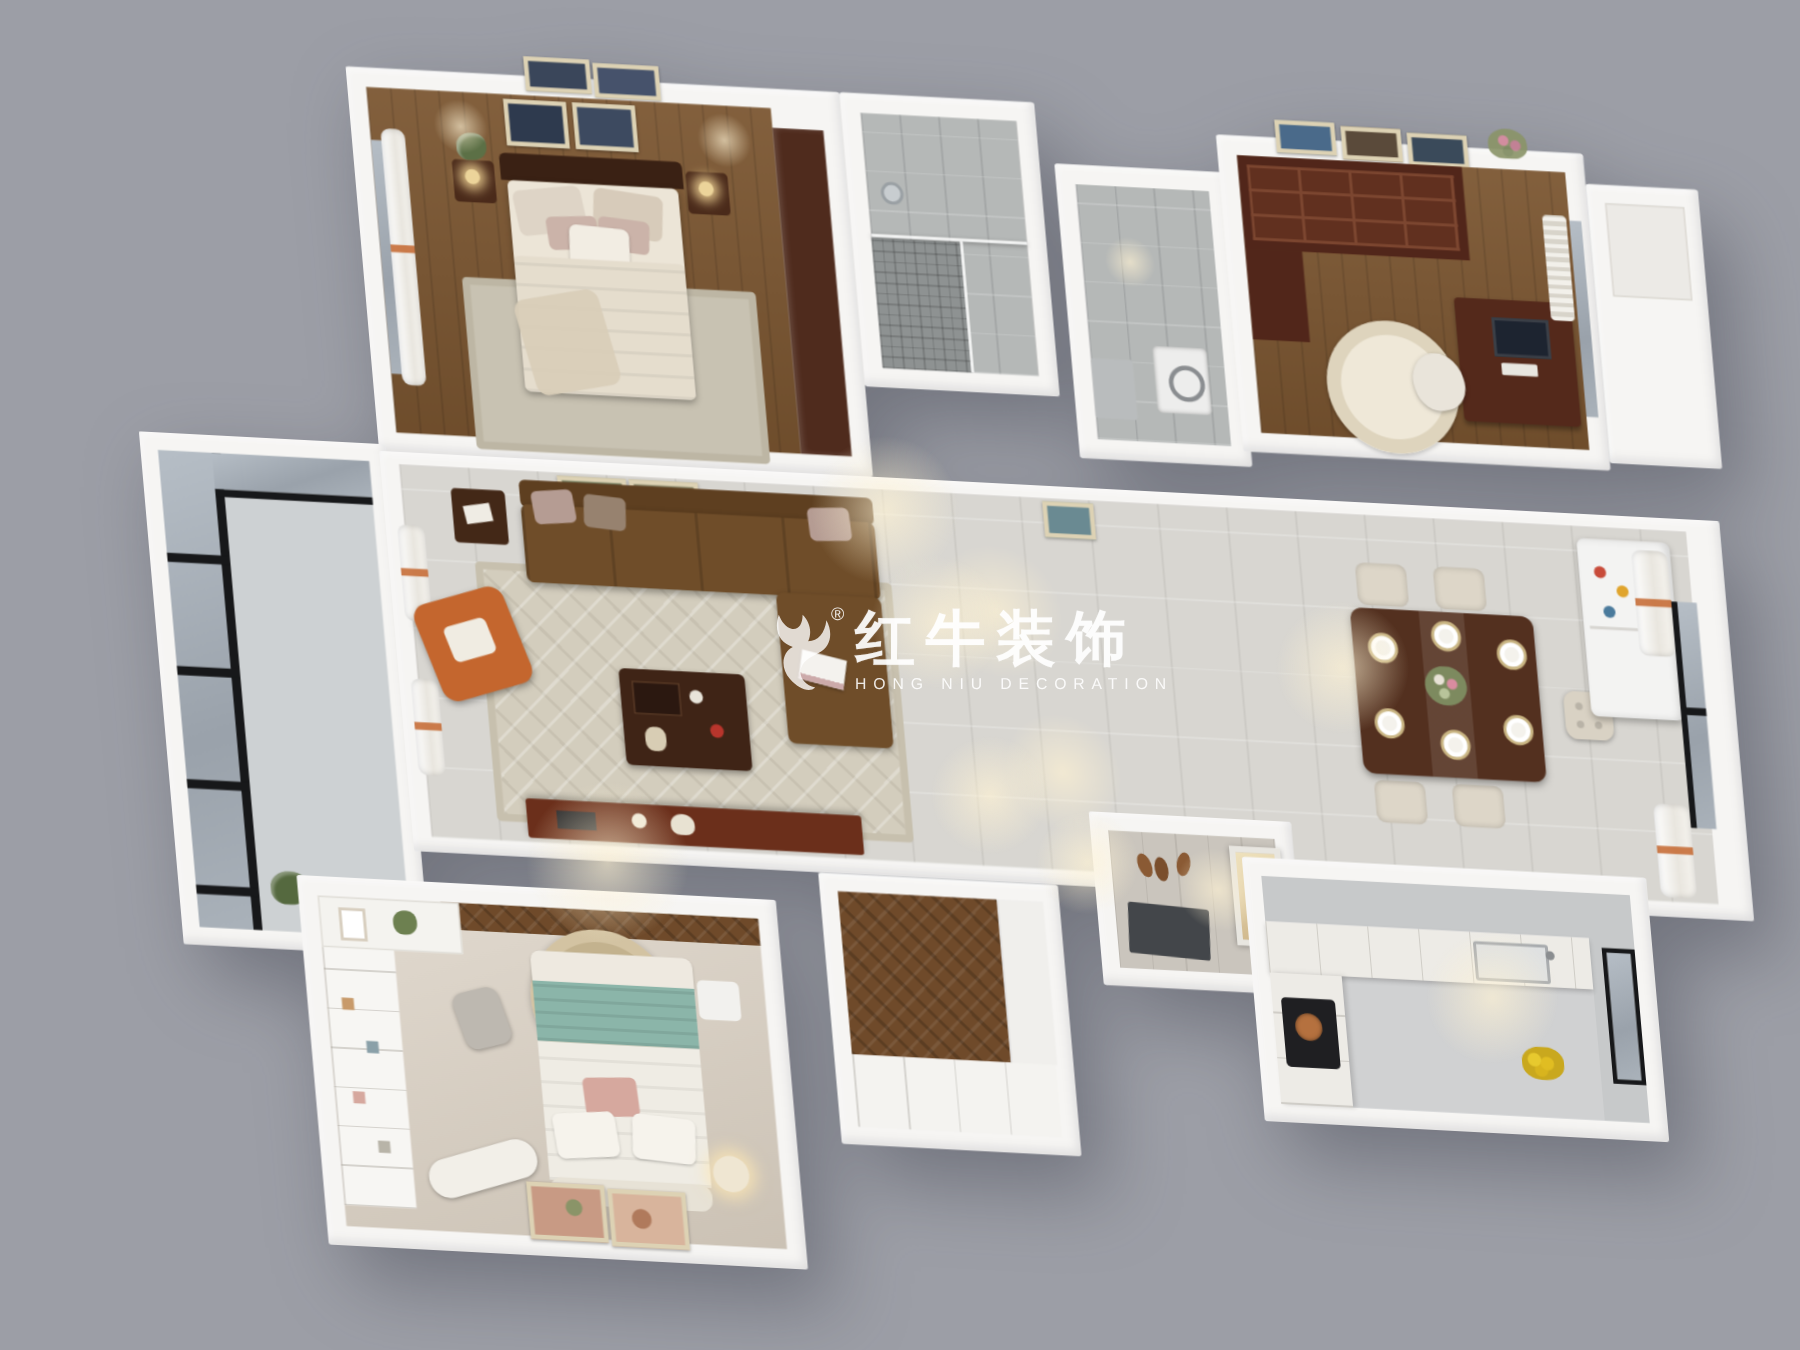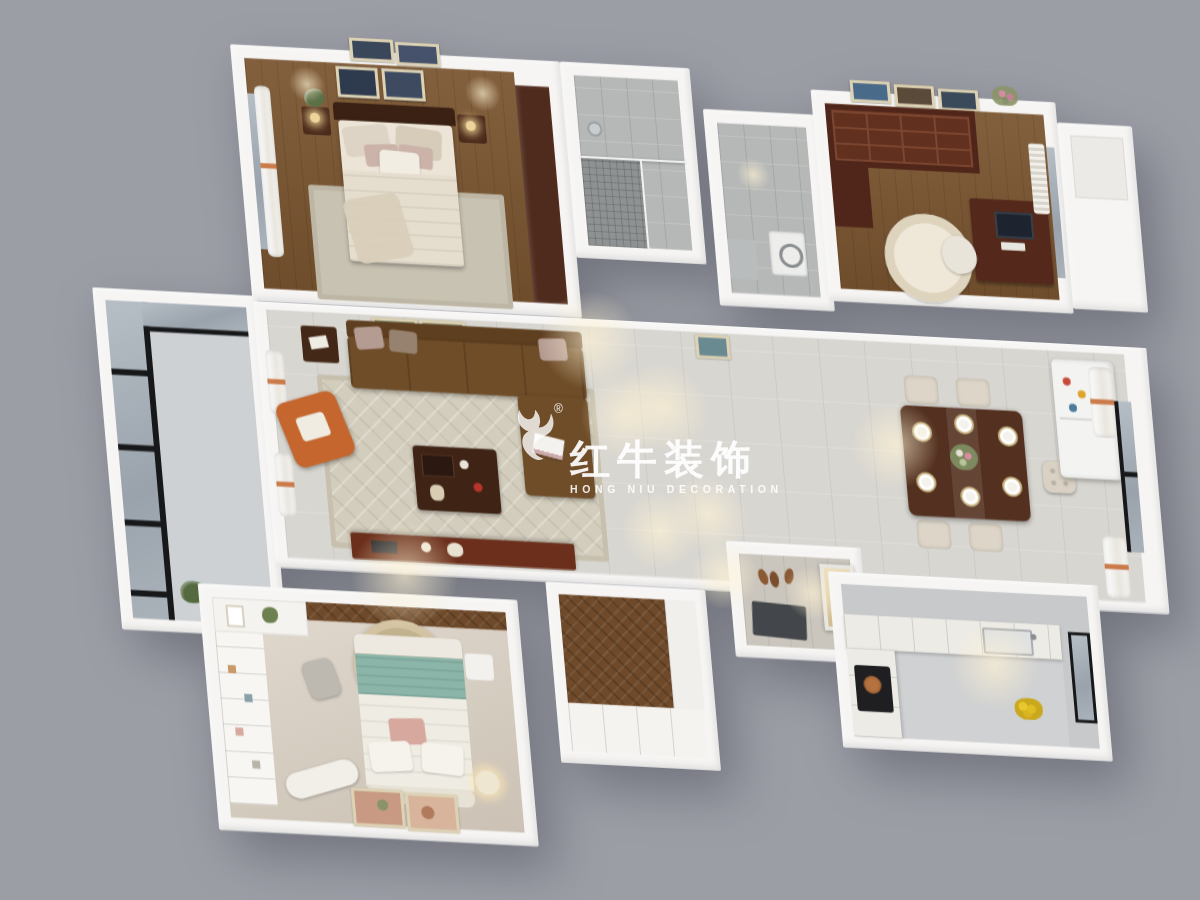--- a/index.html
+++ b/index.html
@@ -35,24 +35,24 @@
   .glow{position:absolute;border-radius:50%;pointer-events:none;
         background:radial-gradient(circle,rgba(255,243,212,.65) 0%,rgba(255,243,212,0) 70%);}
   .frame{border:3px solid #ddd2b4;box-shadow:0 1px 2px rgba(0,0,0,.35);}
   .plate{position:absolute;width:16px;height:16px;border-radius:50%;background:#f4f2ec;border:2px solid #c9b583;box-shadow:inset 0 0 0 3px #fff;}
   .chair{background:#ddd6c8;border-radius:6px;box-shadow:inset 0 0 4px rgba(0,0,0,.2);}
   .seam{background-image:repeating-linear-gradient(90deg,rgba(120,115,105,.25) 0 1px,transparent 1px 34px);}
   
   #watermark{position:absolute;left:508px;top:404px;width:280px;display:flex;align-items:flex-start;
              color:var(--watermark_white,rgba(255,255,255,.88));z-index:30;}
   #wm-logo{width:56px;height:62px;flex:0 0 auto;opacity:.9;}
-  #wm-text{margin-left:6px;margin-top:33px;}
+  #wm-text{margin-left:6px;}
   #wm-cn{font-size:40px;font-weight:bold;letter-spacing:7px;line-height:44px;white-space:nowrap;
          text-shadow:0 0 1px rgba(255,255,255,.4);}
-  #wm-en{font-size:10.5px;letter-spacing:4.6px;margin-top:2px;white-space:nowrap;font-weight:bold;}
+  #wm-en{font-size:10.5px;letter-spacing:4.6px;margin-top:2px;white-space:nowrap;}
   #wm-reg{font-size:12px;position:absolute;left:46px;top:-2px;}
 </style>
 </head>
 <body>
 
 <div id="scene">
   <div id="plan">
 
     <div class="blk" style="left:-15px;top:0;width:330px;height:255px;">
       <div class="abs frame" style="left:120px;top:-13px;width:38px;height:17px;background:#3a465a;"></div>

